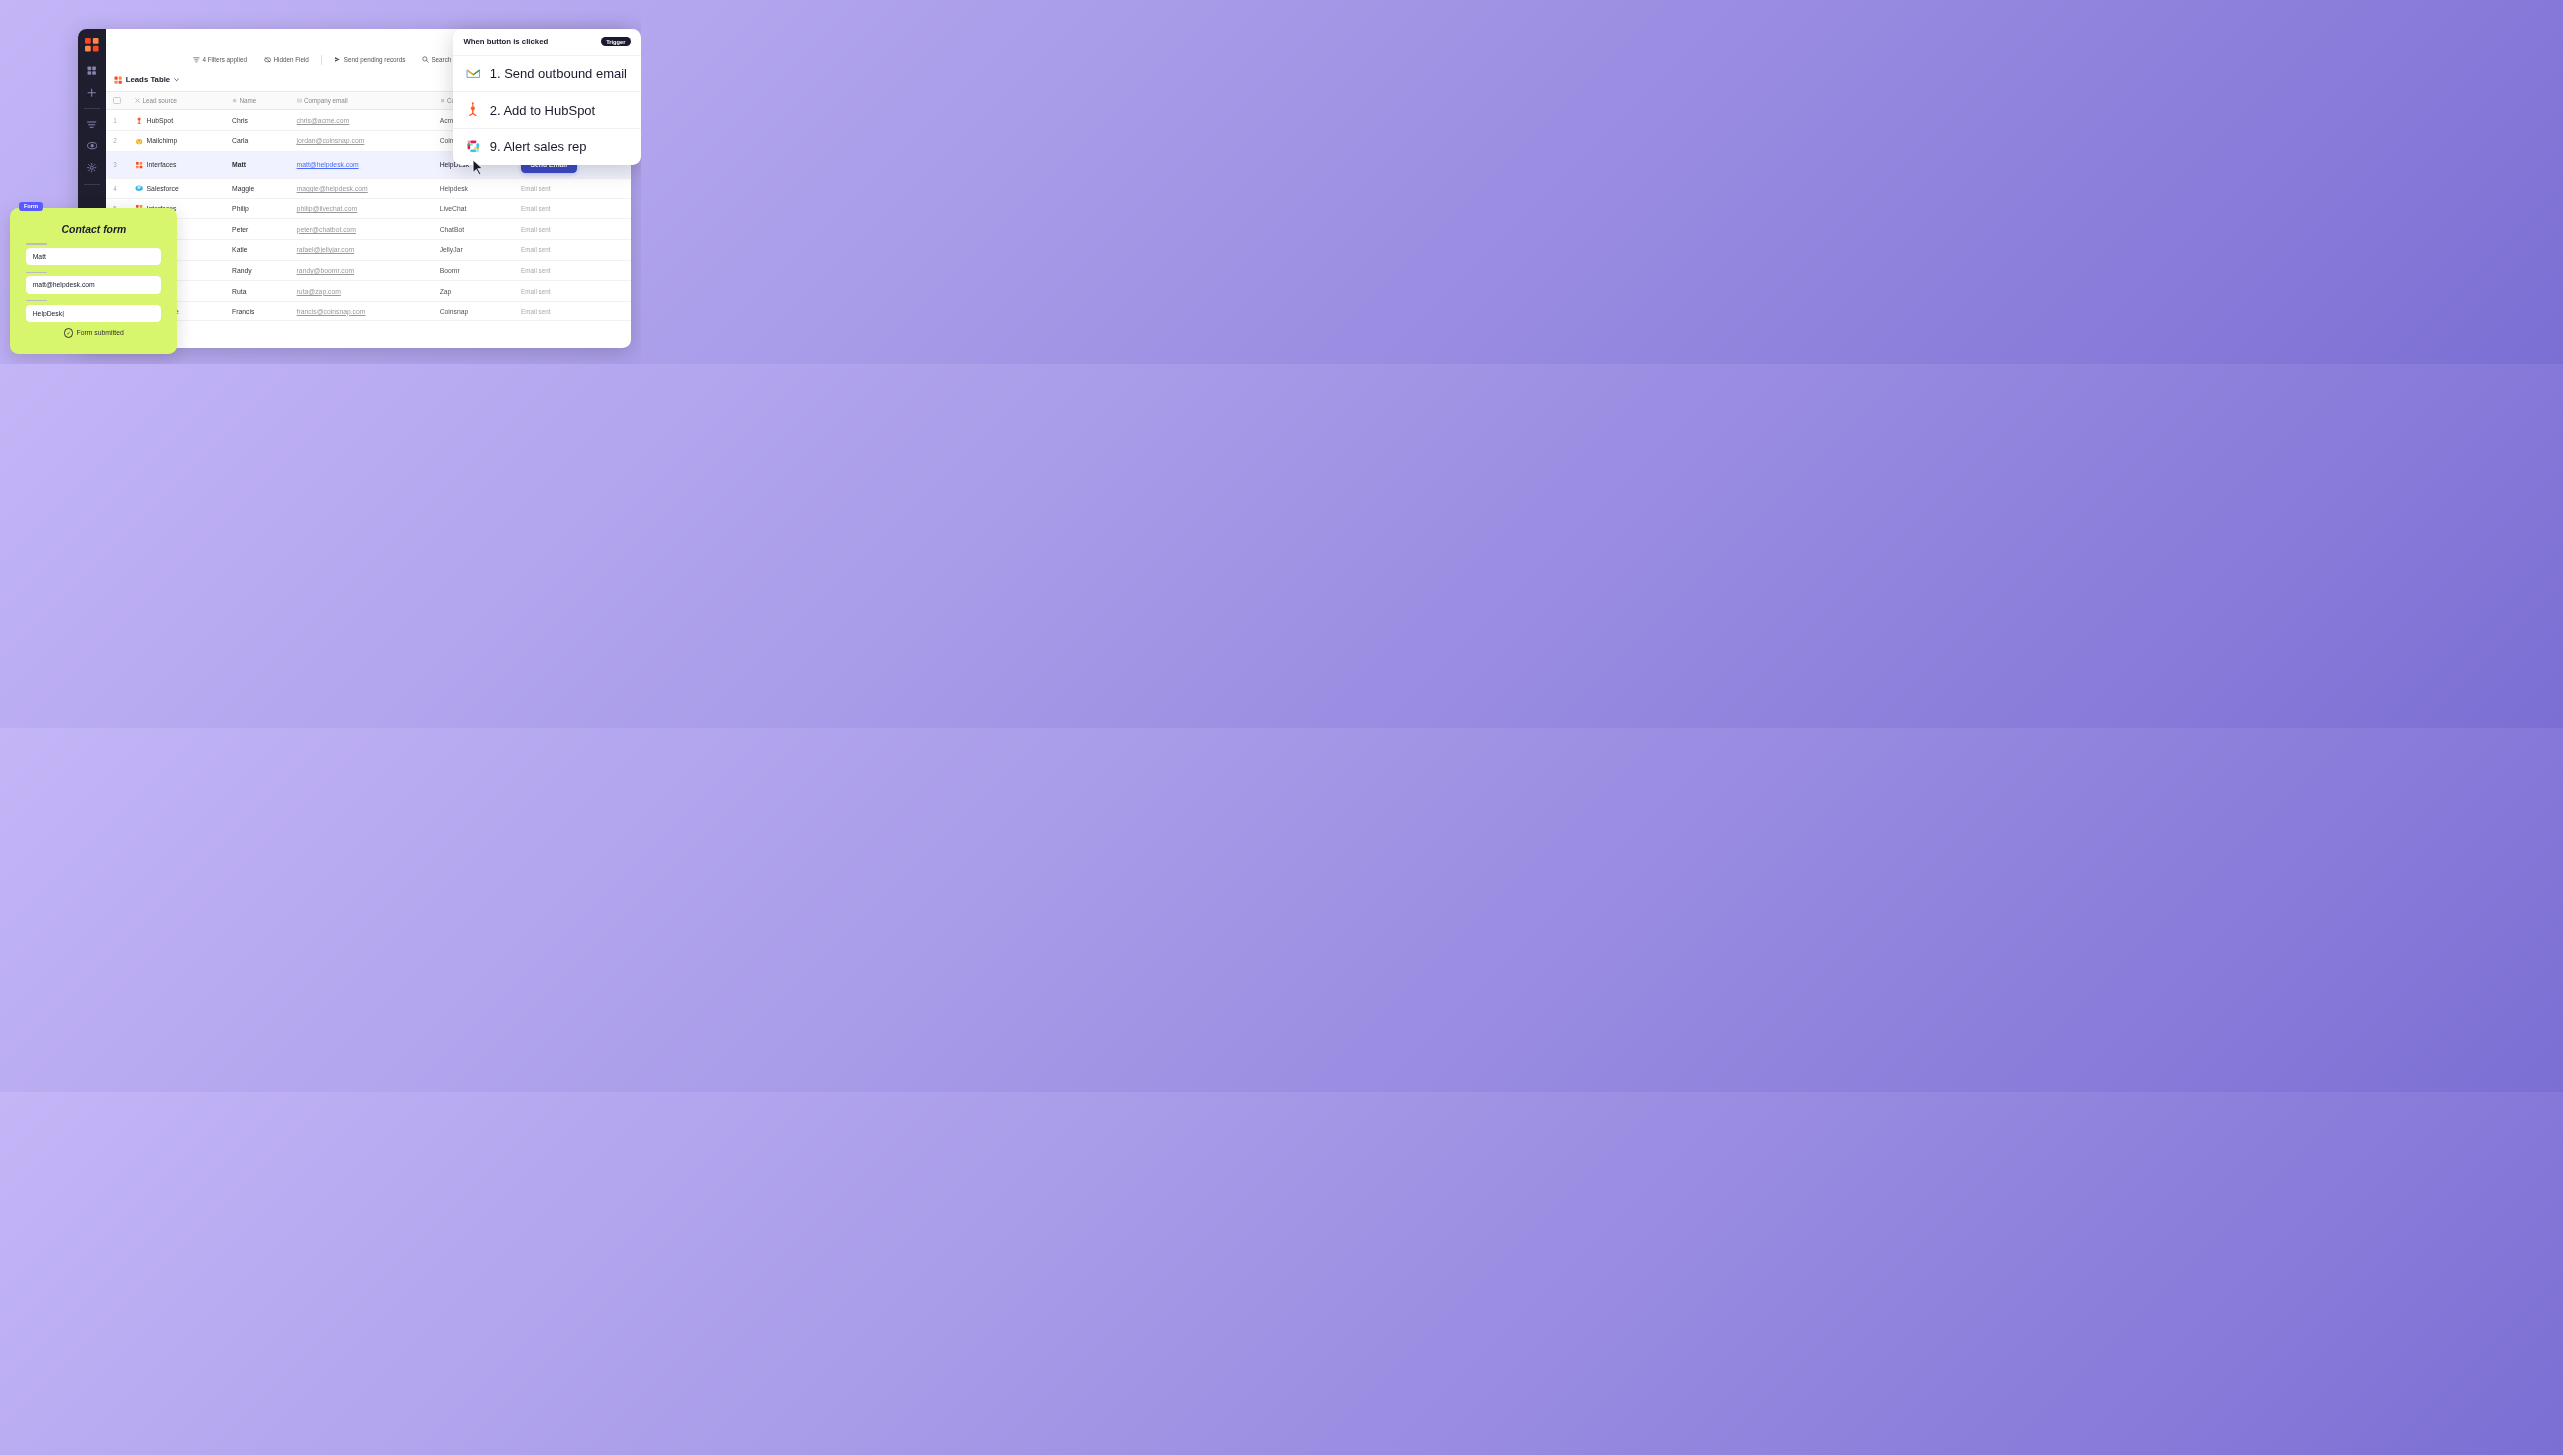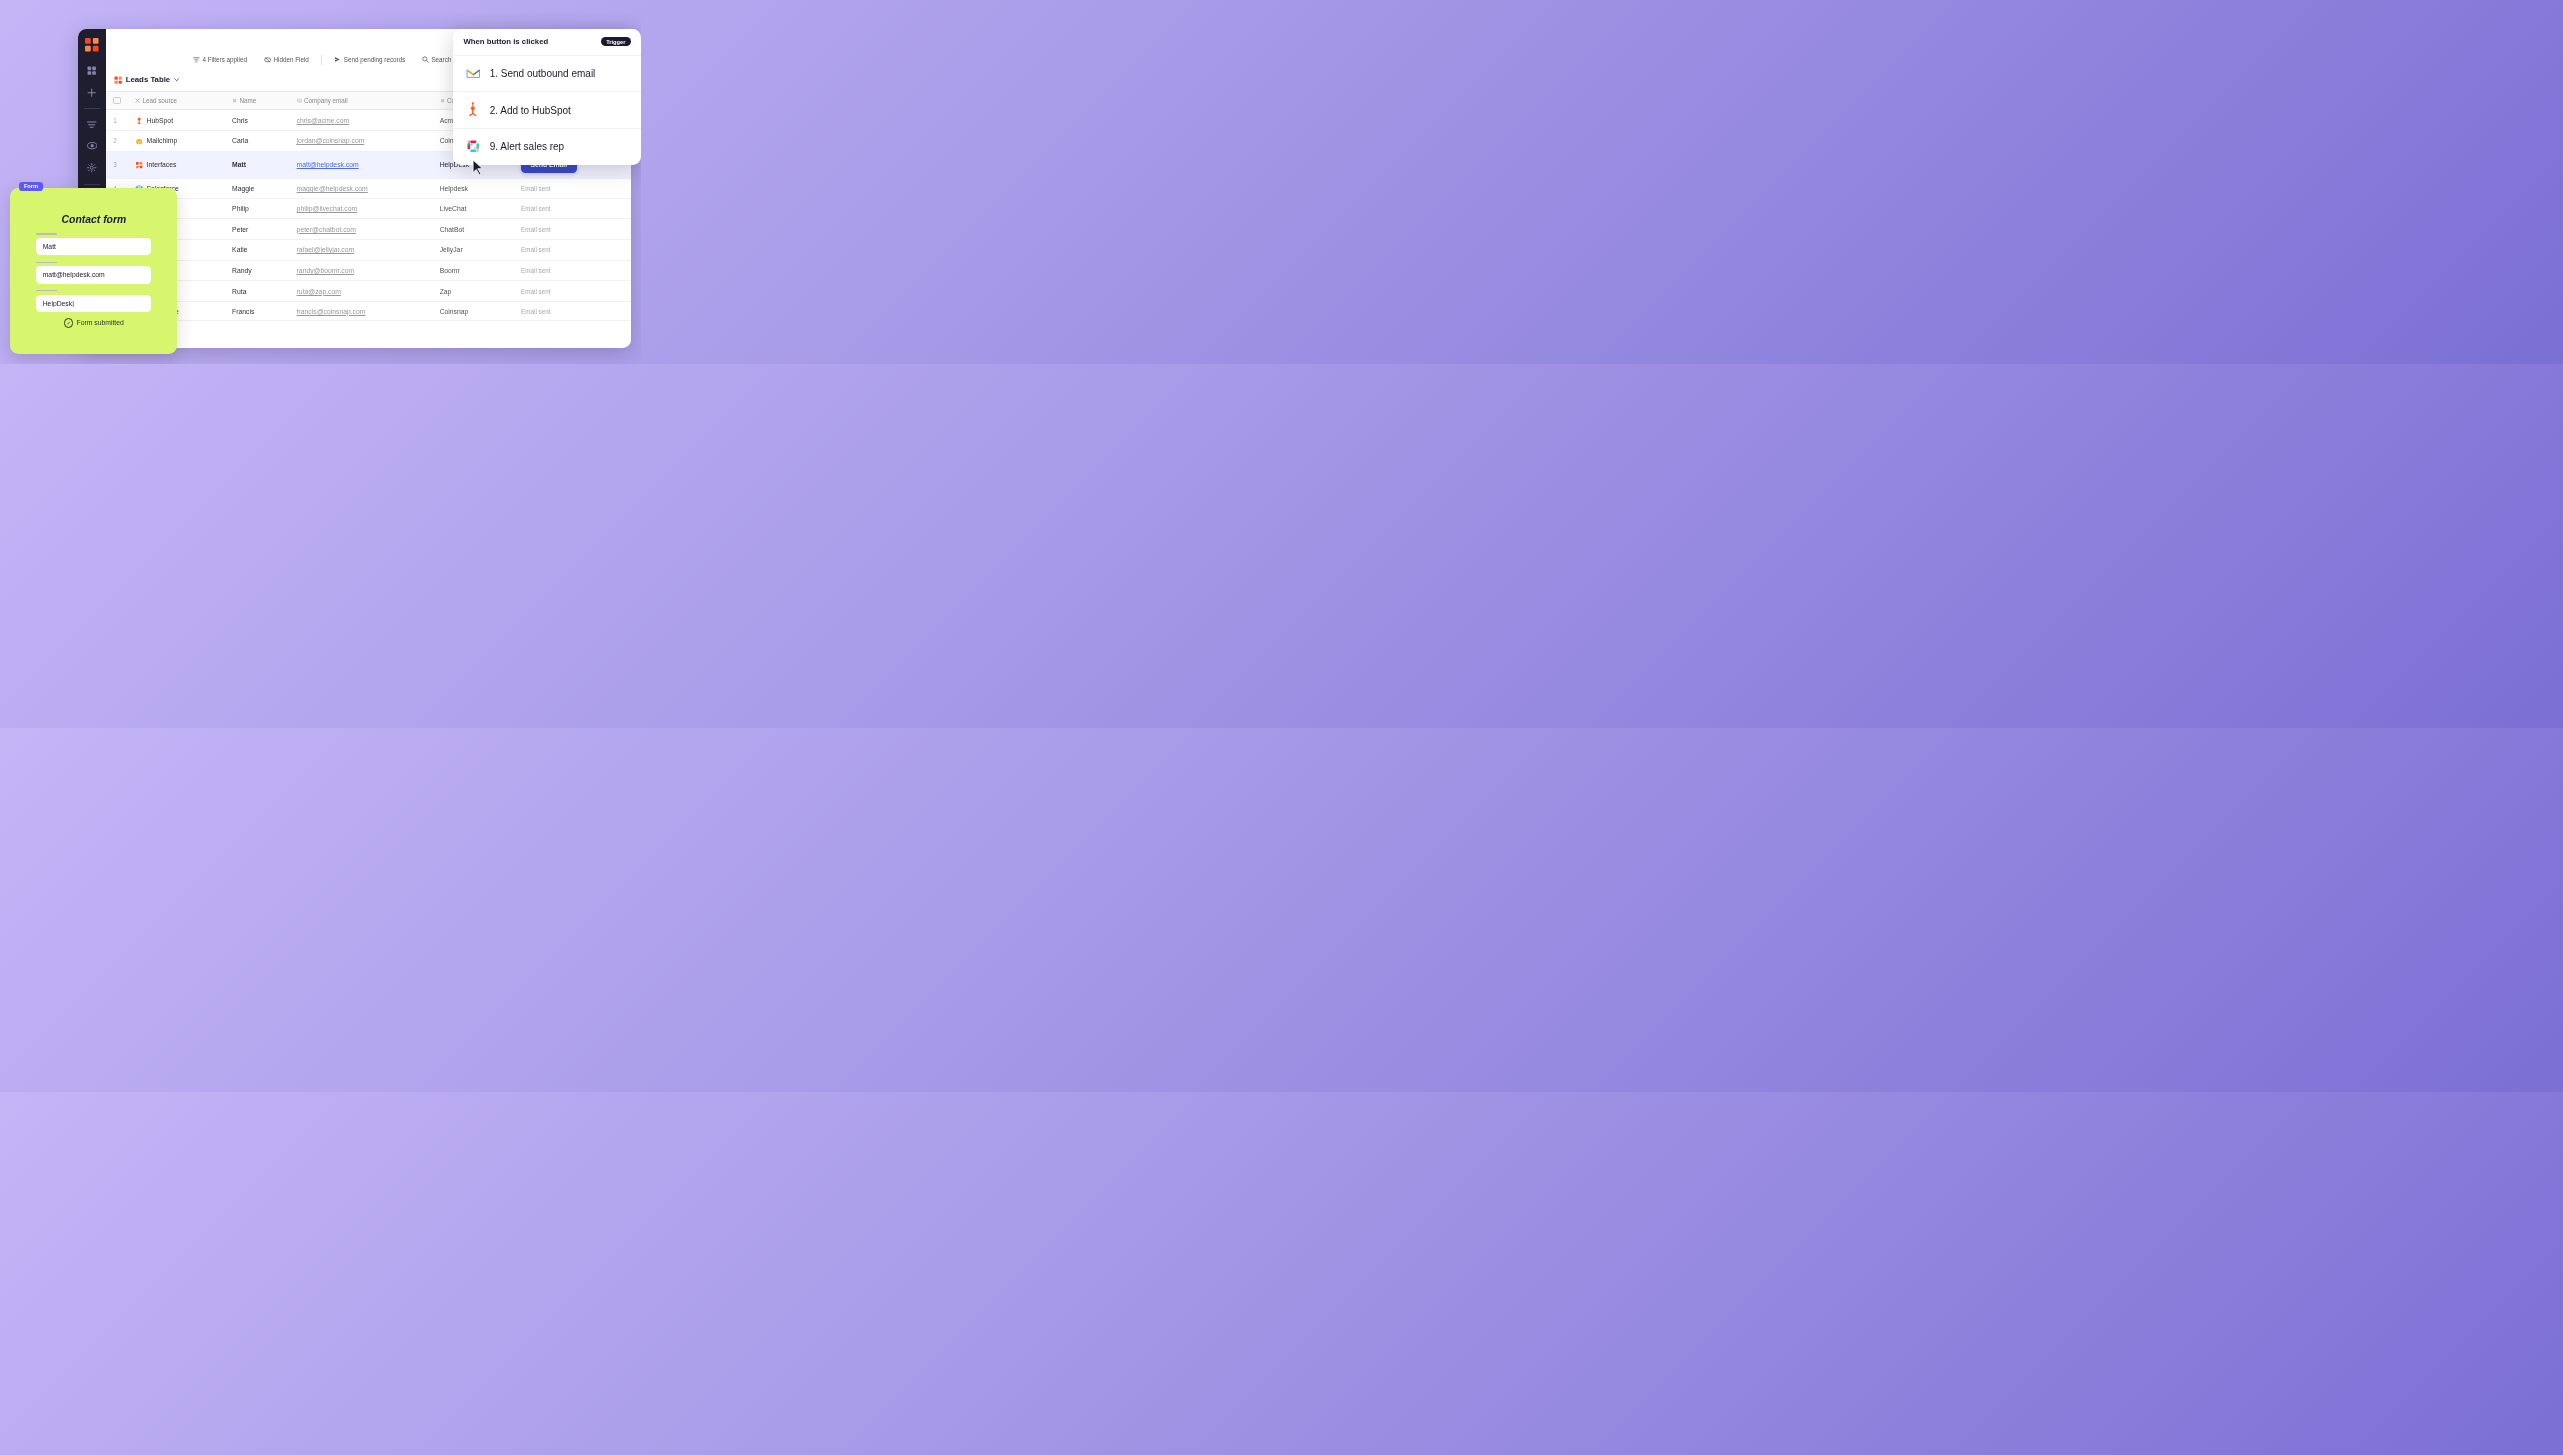--- a/index.html
+++ b/index.html
@@ -220,34 +220,34 @@
       width: 19px;
       height: 19px;
       border-radius: 4.2px;
       display: flex;
       align-items: center;
       justify-content: center;
       font-size: 10.4px;
       flex-shrink: 0;
     }
     .automation-item-label {
-      font-size: 10px;
+      font-size: 13px;
       font-weight: 500;
       color: #1a1a2e;
     }
 
     
     .form-card {
       position: absolute;
       bottom: 10.4px;
       left: 10.4px;
       width: 167px;
       background: #d8f56e;
       border-radius: 8.3px;
-      padding: 26px;
+      padding: 16px;
       box-shadow: 0 4.2px 16.7px rgba(0,0,0,0.15);
       z-index: 20;
     }
     .form-badge {
       position: absolute;
       top: -6.3px;
       left: 8.3px;
       background: #5a5aff;
       color: #fff;
       font-size: 5.7px;

